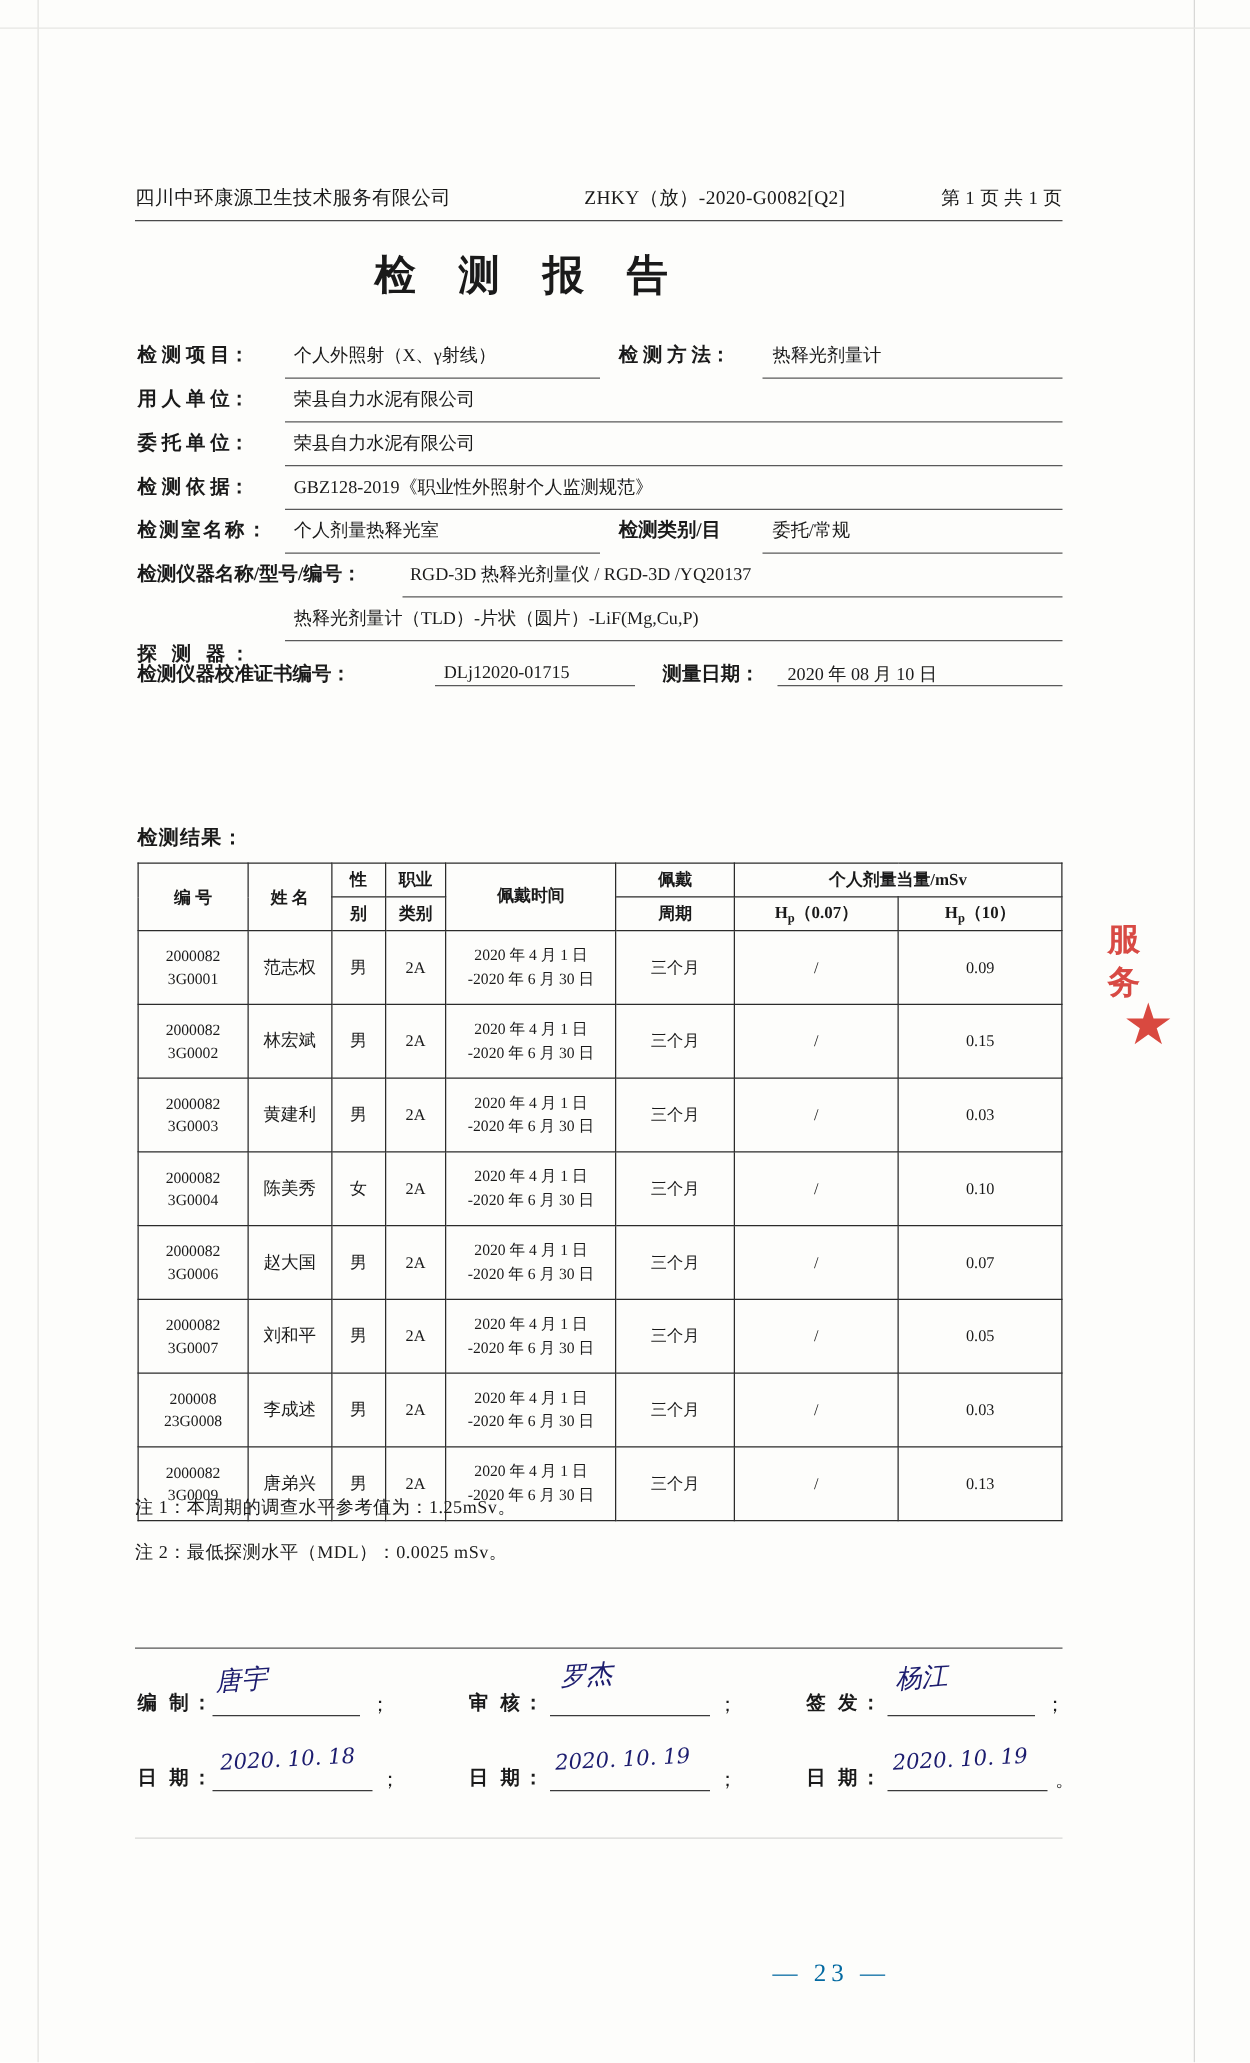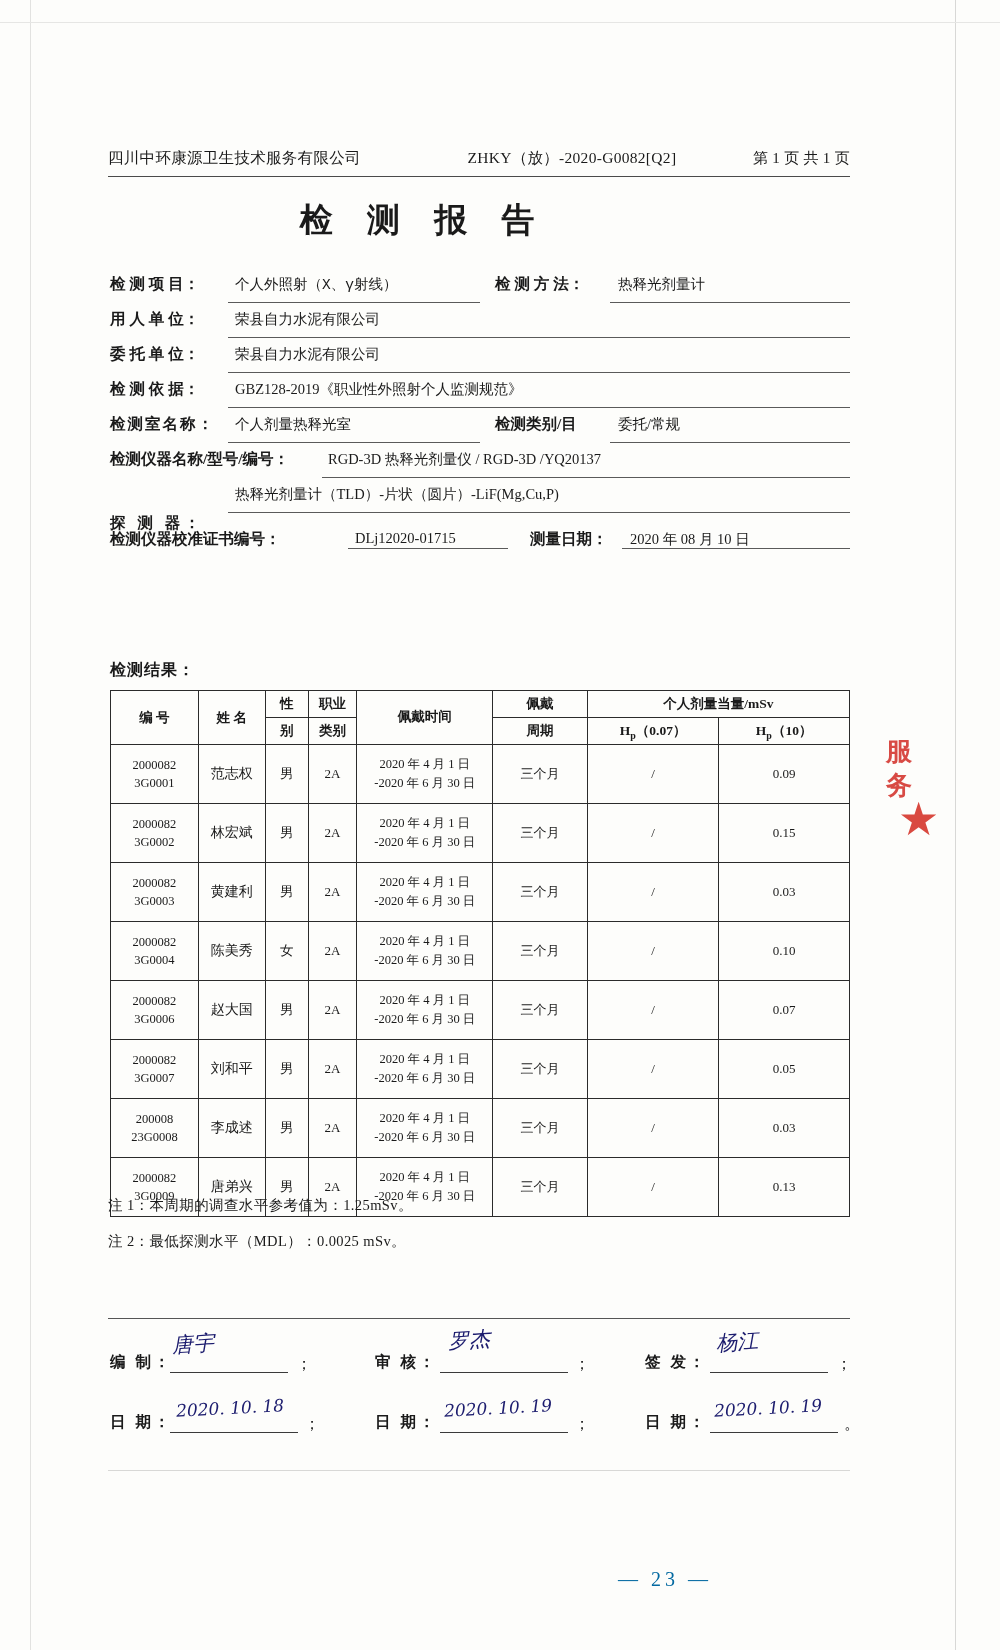--- a/index.html
+++ b/index.html
@@ -268,21 +268,21 @@
       <span class="hdr-right">第 1 页  共 1 页</span>
     </div>
     <div class="hdr-rule"></div>
 
     <div class="title">检 测 报 告</div>
 
     <div class="meta">
 
       <div class="mrow">
         <span class="mlabel">检 测 项 目：</span>
-        <span class="mval" style="left:125px;font-family:Liberation Mono, monospace;">个人外照射（X、γ射线）</span>
+        <span class="mval" style="left:125px;">个人外照射（X、γ射线）</span>
         <span class="uline" style="left:118px; width:252px;"></span>
         <span class="mlabel2" style="left:385px;">检 测 方 法：</span>
         <span class="mval" style="left:508px;">热释光剂量计</span>
         <span class="uline" style="left:500px; width:240px;"></span>
       </div>
 
       <div class="mrow">
         <span class="mlabel">用 人 单 位：</span>
         <span class="mval" style="left:125px;">荣县自力水泥有限公司</span>
         <span class="uline" style="left:118px; width:622px;"></span>

